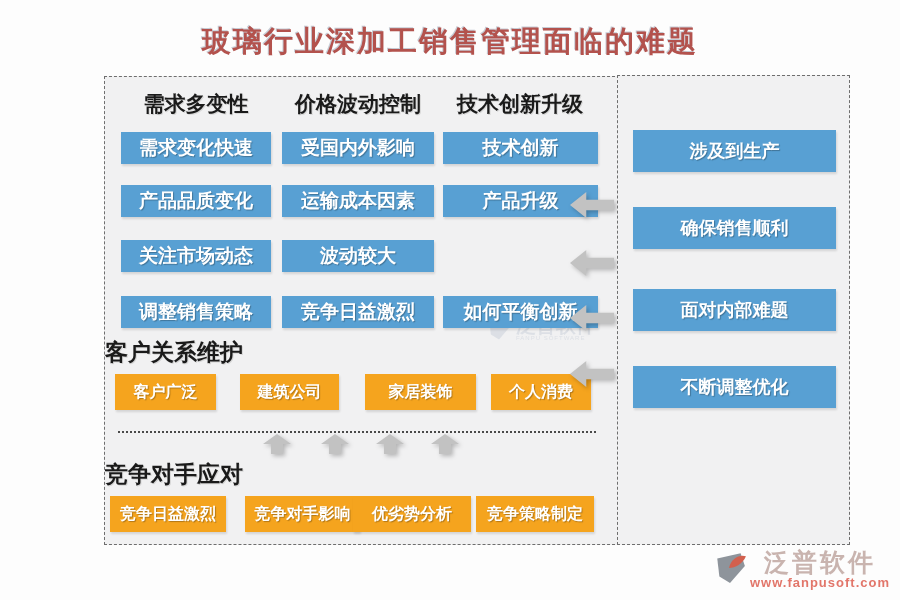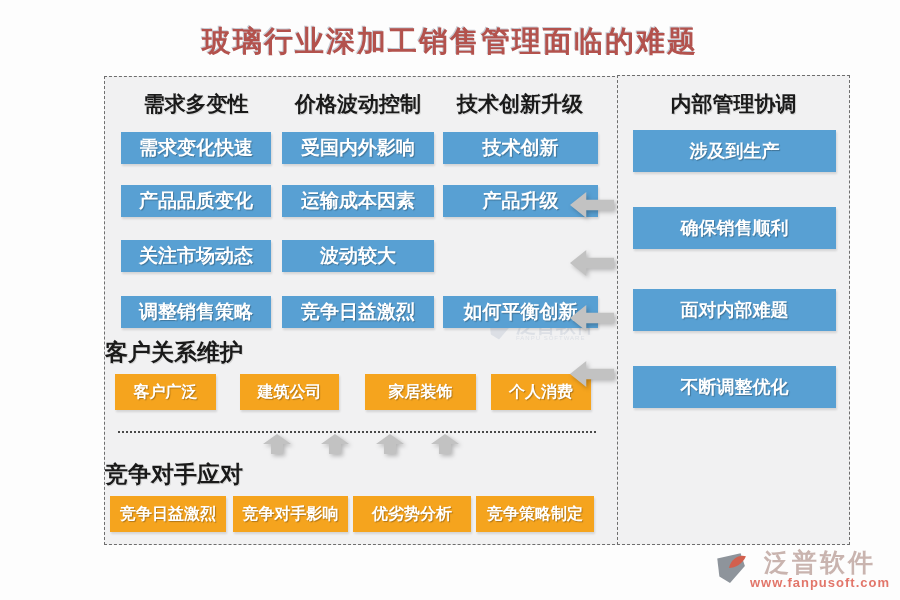--- a/index.html
+++ b/index.html
@@ -145,21 +145,21 @@
       </svg>
   </div>
   <div class="up-arrow" style="left:326px">
     <svg viewBox="0 0 28 20">
         <polygon points="14,0 28,10 20,10 20,20 8,20 8,10 0,10" fill="#C2C2C2"></polygon>
       </svg>
   </div>
 
   <div class="section-header" style="top:382px">竞争对手应对</div>
   <div class="btn btn-orange" style="left:5px;top:419px;width:116px">竞争日益激烈</div>
-  <div class="btn btn-orange" style="left:128px;top:419px;width:115px">竞争对手影响</div>
+  <div class="btn btn-orange" style="left:140px;top:419px;width:115px">竞争对手影响</div>
   <div class="btn btn-orange" style="left:248px;top:419px;width:118px">优劣势分析</div>
   <div class="btn btn-orange" style="left:371px;top:419px;width:118px">竞争策略制定</div>
 </div>
 
 <div class="left-arrow" style="top:192px">
   <svg viewBox="0 0 46 27">
       <polygon points="0,13.5 17,0 17,8 46,8 46,19 17,19 17,27" fill="#C2C2C2"></polygon>
     </svg>
 </div>
 <div class="left-arrow" style="top:250px">
@@ -172,21 +172,20 @@
       <polygon points="0,13.5 17,0 17,8 46,8 46,19 17,19 17,27" fill="#C2C2C2"></polygon>
     </svg>
 </div>
 <div class="left-arrow" style="top:361px">
   <svg viewBox="0 0 46 27">
       <polygon points="0,13.5 17,0 17,8 46,8 46,19 17,19 17,27" fill="#C2C2C2"></polygon>
     </svg>
 </div>
 
 <div class="panel right-panel">
-  <div class="right-header">内部管理协调</div>
   <div class="btn btn-blue-lg" style="top:54px">涉及到生产</div>
   <div class="btn btn-blue-lg" style="top:131px">确保销售顺利</div>
   <div class="btn btn-blue-lg" style="top:213px">面对内部难题</div>
   <div class="btn btn-blue-lg" style="top:290px">不断调整优化</div>
 </div>
 
 <div class="footer-logo">
   <svg class="logo-icon" viewBox="0 0 32 32">
     <path fill="#8E949B" d="M4,7 L26,2 L30,14 L16,30 L6,24 Z"></path>
     <path fill="#D2604E" d="M15,16 C17,7 25,3 31,5 C28,12 21,16 15,16 Z"></path>

